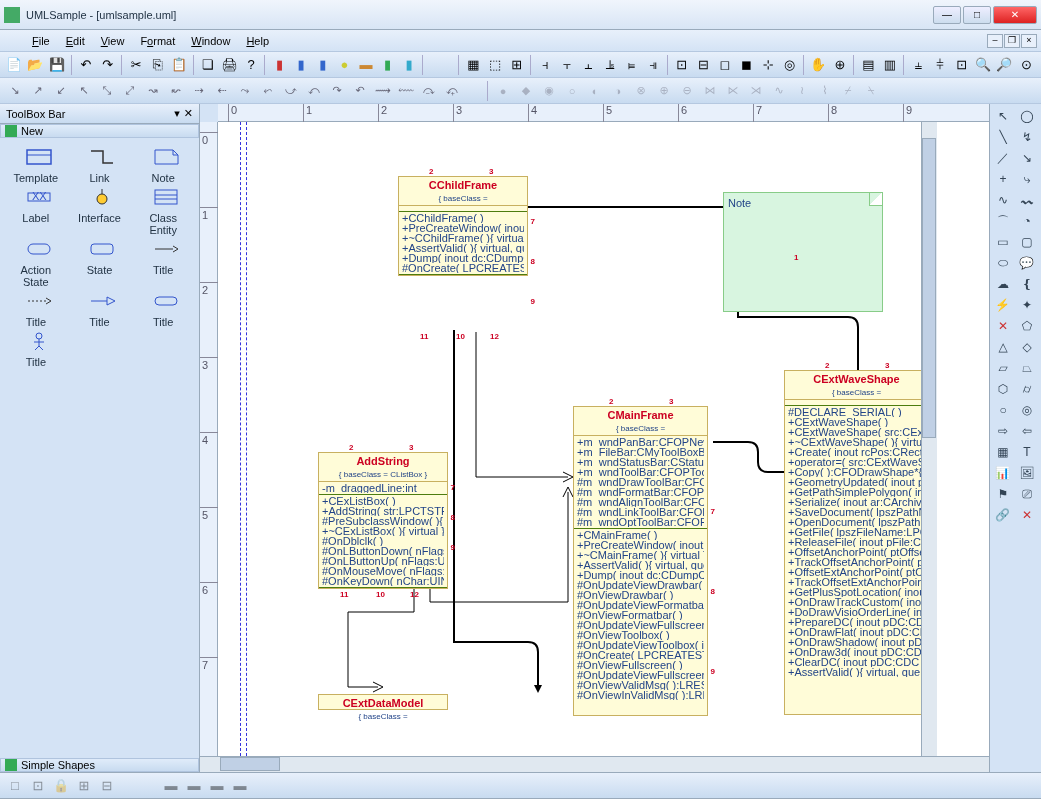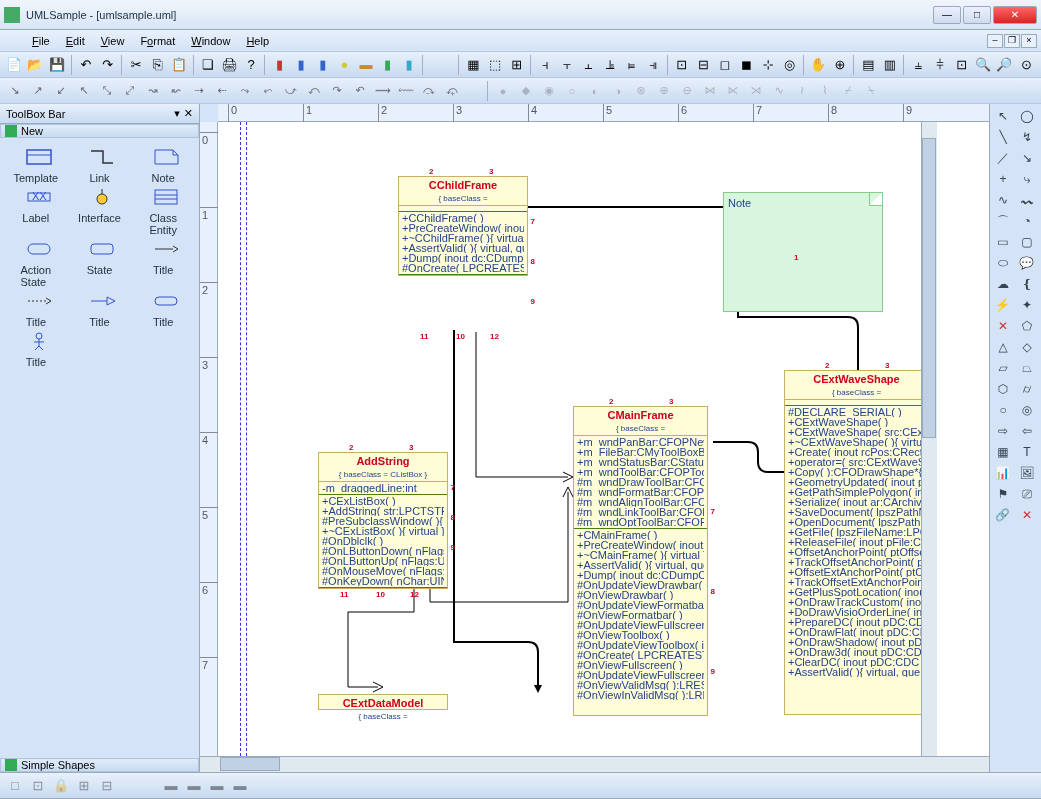--- a/index.html
+++ b/index.html
@@ -251,21 +251,21 @@
           </div>
           <span style="white-space:pre;text-align:center">Class
 Entity</span>
         </div>
       <div class="tbitem">
           <div class="tbicon">
             <svg>
               <rect x="4" y="5" width="22" height="10" rx="5" fill="none" stroke="#35c"></rect>
             </svg>
           </div>
-          <span style="white-space:pre;">Action
+          <span style="white-space:pre;text-align:center">Action
 State</span>
         </div>
       <div class="tbitem">
           <div class="tbicon">
             <svg>
               <rect x="4" y="5" width="22" height="10" rx="3" fill="none" stroke="#35c"></rect>
             </svg>
           </div>
           <span>State</span>
         </div>

